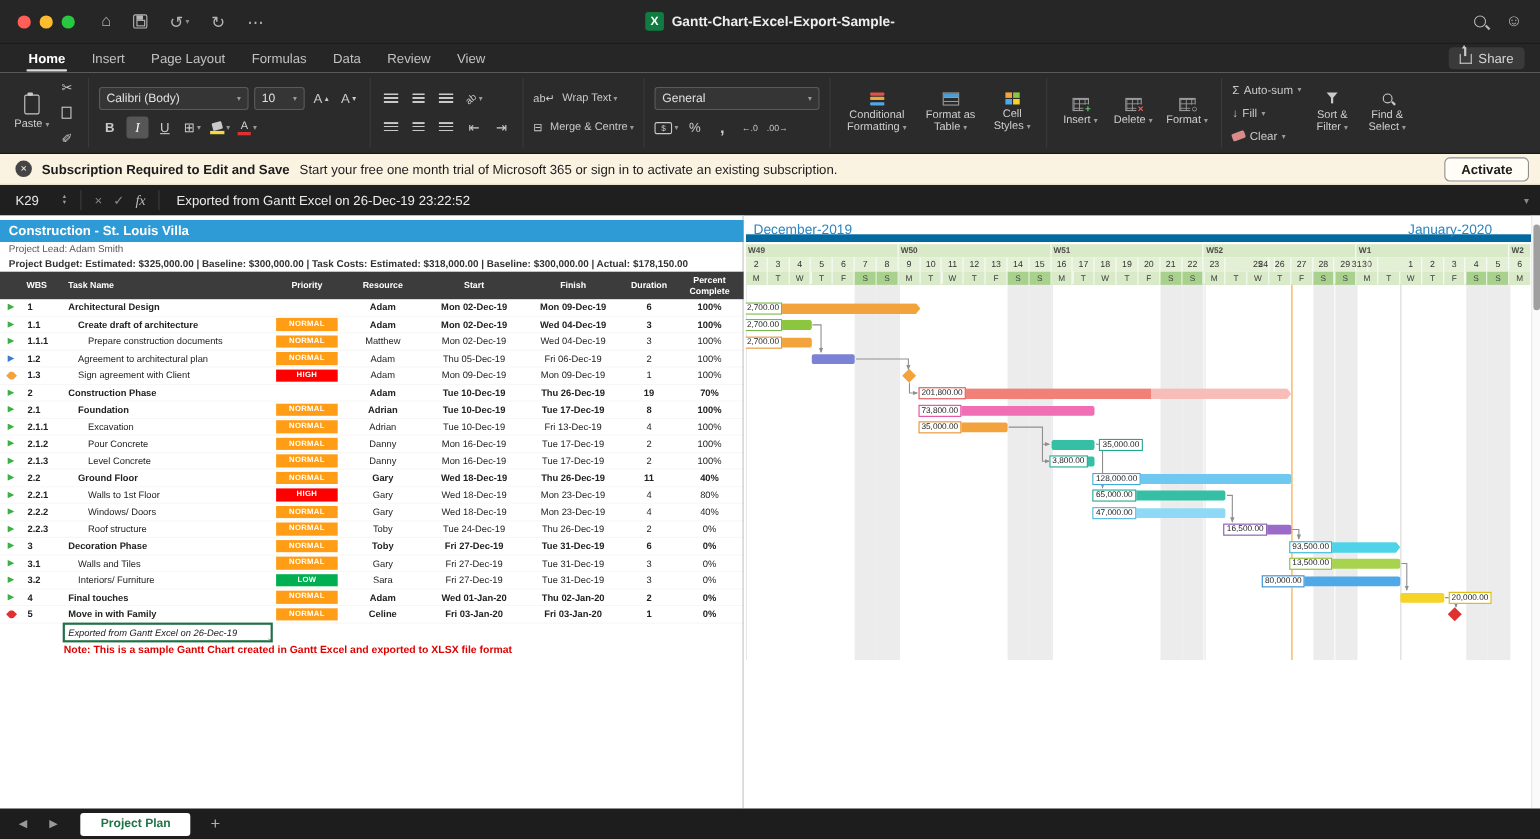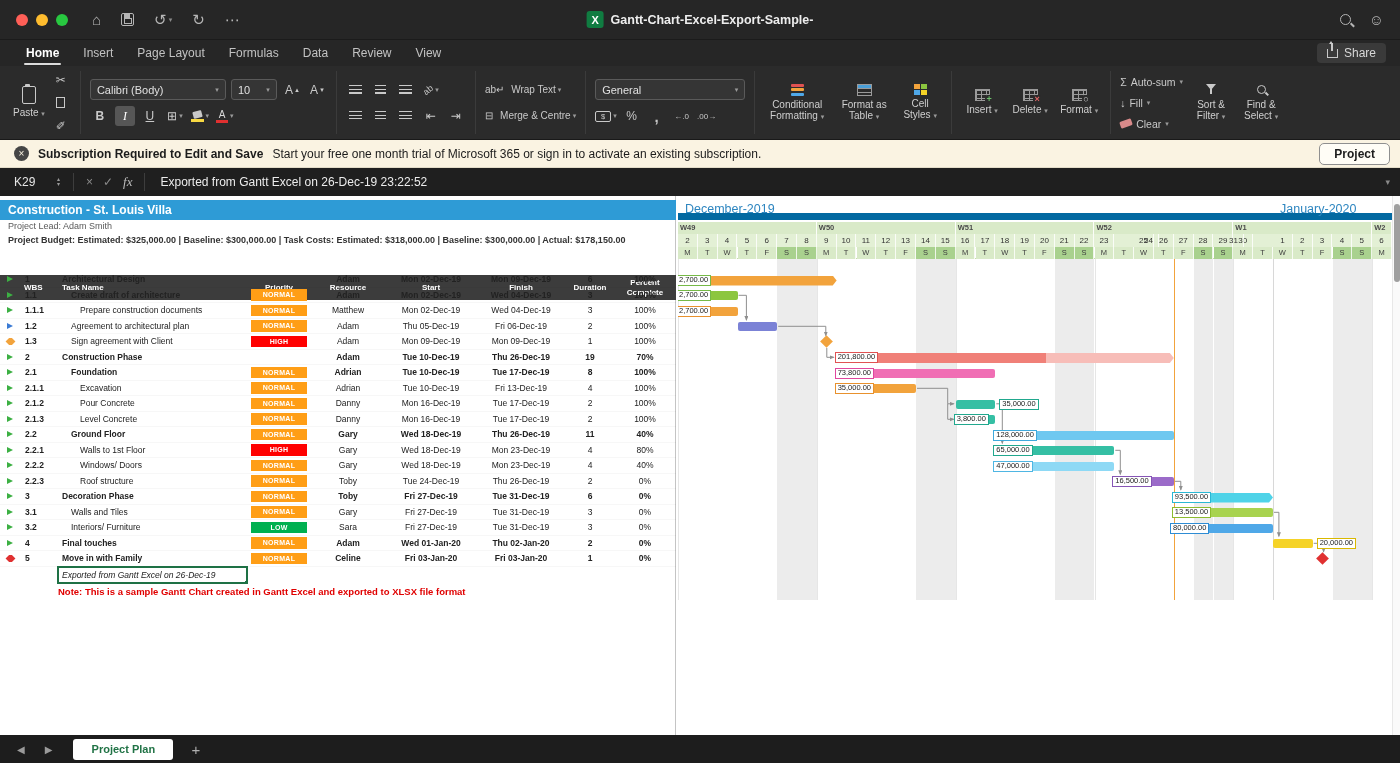--- a/index.html
+++ b/index.html
@@ -88,21 +88,21 @@
   .fb-value{flex:1;font-size:12px;color:#ececec;padding-left:8px;white-space:nowrap;overflow:hidden;}
   .fb-chev{color:#8a8a8a;font-size:9px;padding:0 10px;}
 
   
   .sheet{position:absolute;left:0;top:196px;width:1400px;height:539px;background:#fff;overflow:hidden;}
   .leftpane{position:absolute;left:0;top:0;width:676px;height:539px;background:#fff;border-right:1px solid #c4c4c4;}
   .projhead{position:absolute;left:0;top:4px;width:676px;height:20px;background:#2E9BD6;color:#fff;font-weight:bold;font-size:12px;line-height:20px;padding-left:8px;}
   .leadline{position:absolute;left:0;top:24px;width:676px;height:13px;font-size:9px;color:#5a5a5a;line-height:13px;padding-left:8px;}
   .budgetline{position:absolute;left:0;top:37px;width:676px;height:14px;font-size:9px;font-weight:bold;color:#333;line-height:14px;padding-left:8px;white-space:nowrap;}
   .thead,.trow{display:grid;grid-template-columns:20px 38px 190px 62px 76px 90px 90px 48px 62px;}
-  .thead{position:absolute;left:0;top:51px;width:676px;height:25px;background:#3C3C3C;color:#fff;font-size:8px;font-weight:bold;align-items:center;margin-top:28px;}
+  .thead{position:absolute;left:0;top:51px;width:676px;height:25px;background:#3C3C3C;color:#fff;font-size:8px;font-weight:bold;align-items:center;}
   .hc{text-align:center;line-height:1.15;padding:0 2px;}
   .hc.l{text-align:left;padding-left:4px;}
   .tbody{position:absolute;left:0;top:76px;width:676px;}
   .trow{height:15.5px;font-size:8.5px;align-items:center;color:#222;border-bottom:1px solid rgba(0,0,0,0.03);}
   .trow.b{font-weight:bold;}
   .tc{white-space:nowrap;overflow:hidden;}
   .tc.ctr{text-align:center;}
   .tc.wbs{font-weight:bold;padding-left:5px;}
   .ic-c{display:flex;align-items:center;justify-content:center;}
   .wic.green{width:0;height:0;border-left:6px solid #3CB043;border-top:3.5px solid transparent;border-bottom:3.5px solid transparent;}
@@ -377,21 +377,21 @@
           </span>
         <span><span>Find &amp; Select</span> <span class="chev">▾</span></span>
       </div>
     </div>
   </div>
 
   <div class="notifbar">
     <span class="notif-ic">×</span>
     <span class="notif-strong">Subscription Required to Edit and Save</span>
     <span class="notif-msg">Start your free one month trial of Microsoft 365 or sign in to activate an existing subscription.</span>
-    <button class="activatebtn">Project</button>
+    <button class="activatebtn">Activate</button>
   </div>
 
   <div class="formulabar">
     <div class="cellref">
       <span>K29</span>
       <span class="stepper">
           <span>▴</span>
           <span>▾</span>
         </span>
     </div>
@@ -860,21 +860,21 @@
         <div class="glabel" style="border-color: rgb(33, 168, 142); top: 249px; left: 315.333px;">65,000.00</div>
         <div class="gbar" style="left: 317.333px; width: 119px; top: 265.5px; background: rgb(142, 217, 245);"></div>
         <div class="glabel" style="border-color: rgb(79, 182, 227); top: 264.5px; left: 315.333px;">47,000.00</div>
         <div class="gbar" style="left: 436.333px; width: 59.5px; top: 281px; background: rgb(155, 107, 201);"></div>
         <div class="glabel" style="border-color: rgb(134, 85, 181); top: 280px; left: 434.333px;">16,500.00</div>
         <div class="gbar summary" style="left: 495.833px; width: 99.1667px; top: 296.5px; background: rgb(79, 211, 232);"></div>
         <div class="glabel" style="border-color: rgb(43, 184, 212); top: 295.5px; left: 493.833px;">93,500.00</div>
         <div class="gbar" style="left: 495.833px; width: 99.1667px; top: 312px; background: rgb(168, 211, 79);"></div>
         <div class="glabel" style="border-color: rgb(140, 188, 46); top: 311px; left: 493.833px;">13,500.00</div>
         <div class="gbar" style="left: 495.833px; width: 99.1667px; top: 327.5px; background: rgb(79, 168, 232);"></div>
-        <div class="glabel" style="border-color: rgb(46, 140, 212); top: 326.5px; left: 492px;">80,000.00</div>
+        <div class="glabel" style="border-color: rgb(46, 140, 212); top: 326.5px; left: 469px;">80,000.00</div>
         <div class="gbar" style="left: 595px; width: 39.6667px; top: 343px; background: rgb(245, 211, 39);"></div>
         <div class="glabel" style="border-color: rgb(217, 184, 0); top: 342px; left: 638.667px;">20,000.00</div>
         <div class="diamond" style="left: 640.083px; top: 358px; background: rgb(224, 49, 49);"></div>
       </div>
 
     <div class="vscroll">
       <div class="vthumb"></div>
     </div>
   </div>
 

